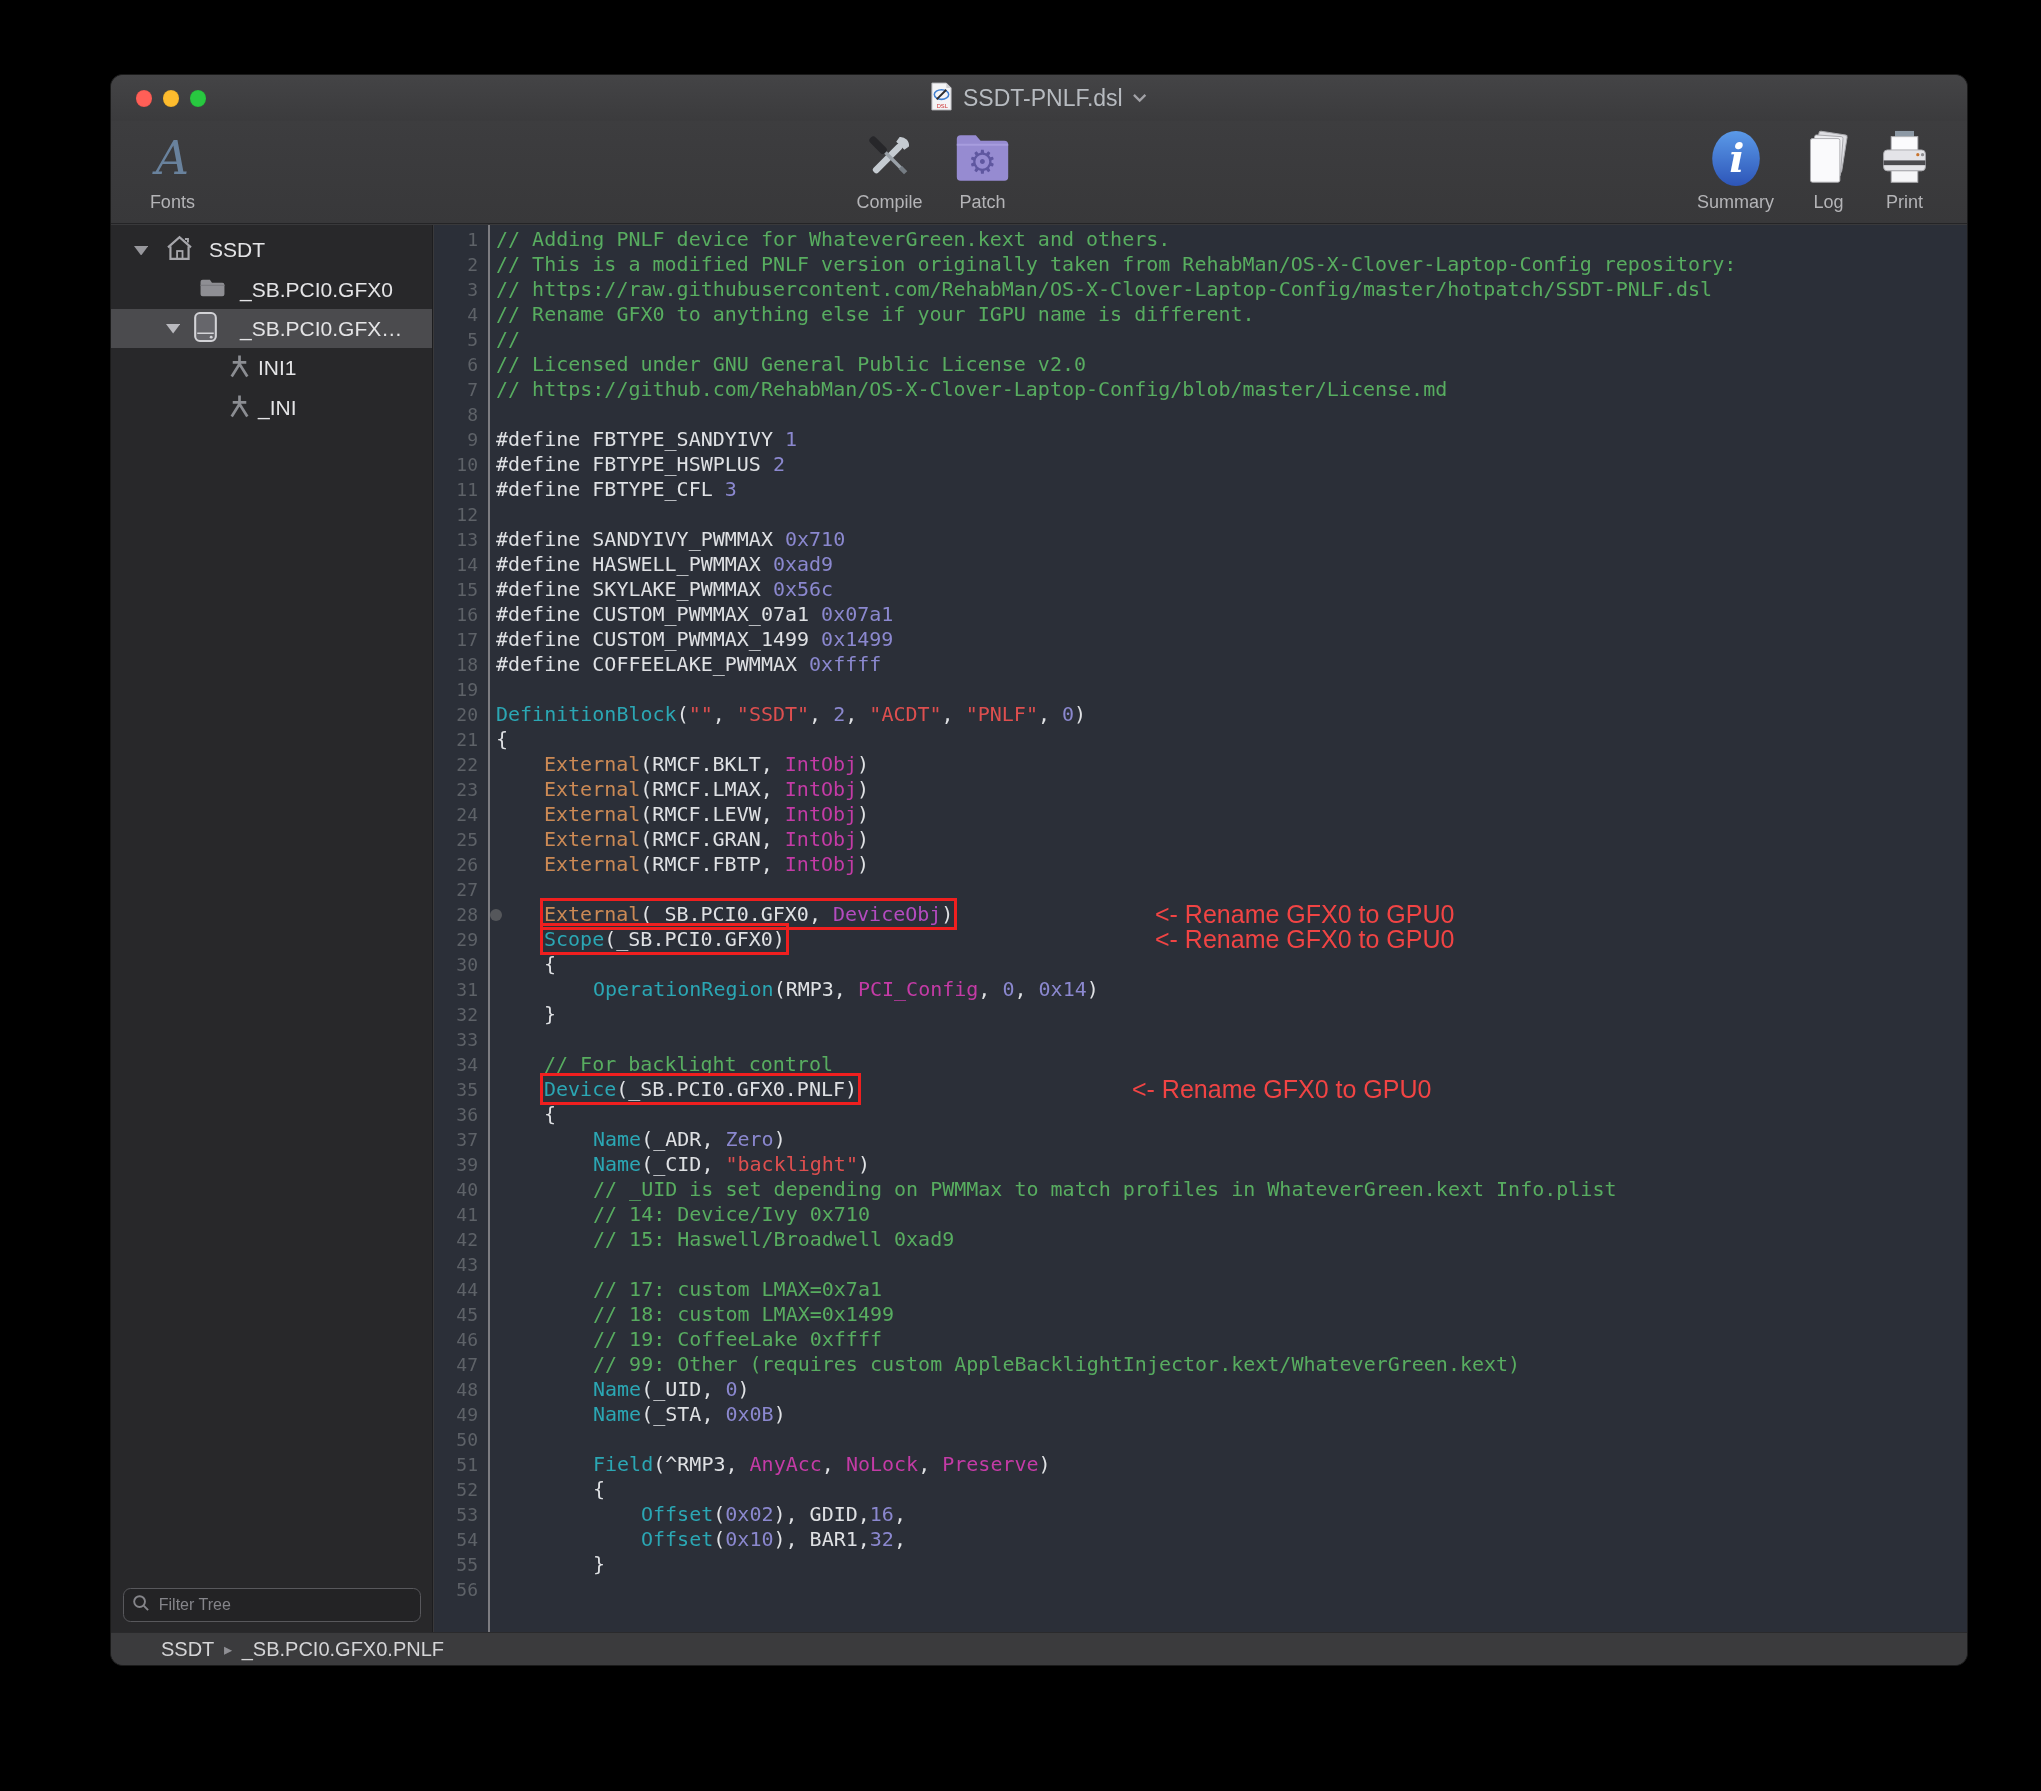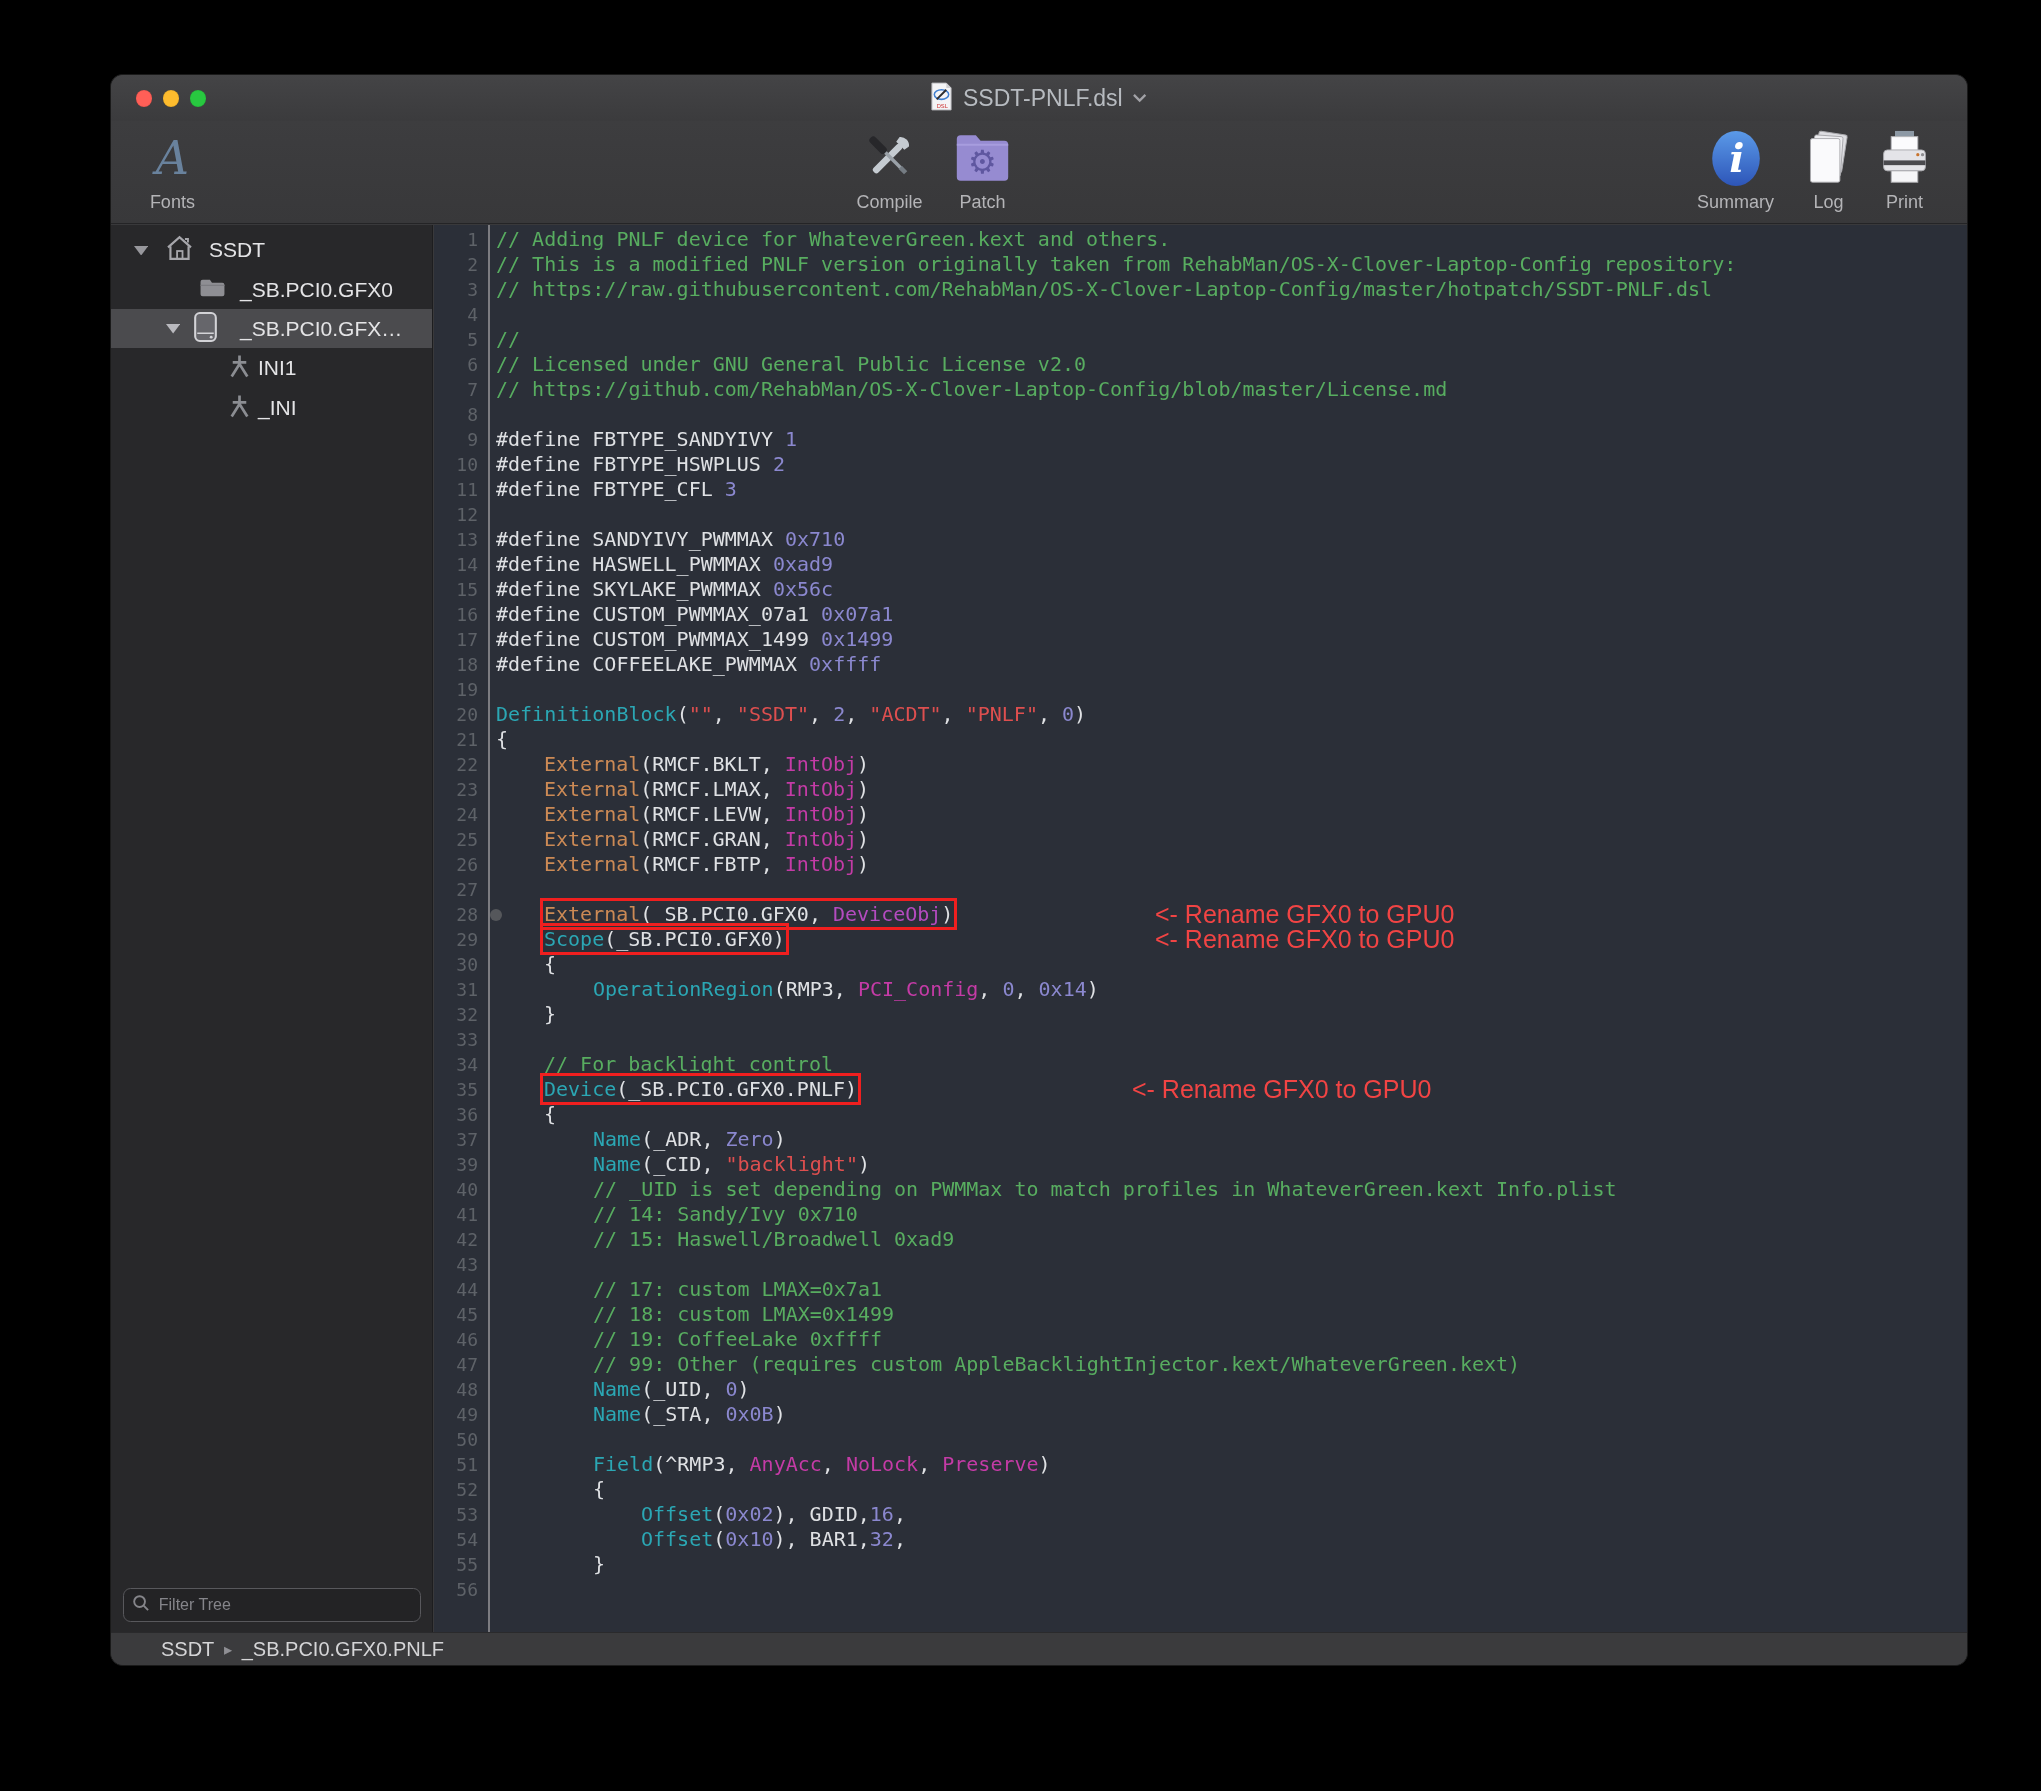--- a/index.html
+++ b/index.html
@@ -222,21 +222,21 @@
         <input type="text" placeholder="Filter Tree" style="">
       </div>
     </div>
 
     <div class="editor">
       <div class="gutsep"></div>
       <div class="code">
           <div class="cl"><span class="ln">1</span><span class="lc" style="padding-left: 0px;"><span class="tk-c">// Adding PNLF device for WhateverGreen.kext and others.</span></span></div>
           <div class="cl"><span class="ln">2</span><span class="lc" style="padding-left: 0px;"><span class="tk-c">// This is a modified PNLF version originally taken from RehabMan/OS-X-Clover-Laptop-Config repository:</span></span></div>
           <div class="cl"><span class="ln">3</span><span class="lc" style="padding-left: 0px;"><span class="tk-c">// https://raw.githubusercontent.com/RehabMan/OS-X-Clover-Laptop-Config/master/hotpatch/SSDT-PNLF.dsl</span></span></div>
-          <div class="cl"><span class="ln">4</span></div>
+          <div class="cl"><span class="ln">4</span><span class="lc" style="padding-left: 0px;"><span class="tk-c">// Rename GFX0 to anything else if your IGPU name is different.</span></span></div>
           <div class="cl"><span class="ln">5</span><span class="lc" style="padding-left: 0px;"><span class="tk-c">//</span></span></div>
           <div class="cl"><span class="ln">6</span><span class="lc" style="padding-left: 0px;"><span class="tk-c">// Licensed under GNU General Public License v2.0</span></span></div>
           <div class="cl"><span class="ln">7</span><span class="lc" style="padding-left: 0px;"><span class="tk-c">// https://github.com/RehabMan/OS-X-Clover-Laptop-Config/blob/master/License.md</span></span></div>
           <div class="cl"><span class="ln">8</span><span class="lc" style="padding-left: 0px;"></span></div>
           <div class="cl"><span class="ln">9</span><span class="lc" style="padding-left: 0px;"><span class="tk-p">#define FBTYPE_SANDYIVY </span><span class="tk-n">1</span></span></div>
           <div class="cl"><span class="ln">10</span><span class="lc" style="padding-left: 0px;"><span class="tk-p">#define FBTYPE_HSWPLUS </span><span class="tk-n">2</span></span></div>
           <div class="cl"><span class="ln">11</span><span class="lc" style="padding-left: 0px;"><span class="tk-p">#define FBTYPE_CFL </span><span class="tk-n">3</span></span></div>
           <div class="cl"><span class="ln">12</span><span class="lc" style="padding-left: 0px;"></span></div>
           <div class="cl"><span class="ln">13</span><span class="lc" style="padding-left: 0px;"><span class="tk-p">#define SANDYIVY_PWMMAX </span><span class="tk-n">0x710</span></span></div>
           <div class="cl"><span class="ln">14</span><span class="lc" style="padding-left: 0px;"><span class="tk-p">#define HASWELL_PWMMAX </span><span class="tk-n">0xad9</span></span></div>
@@ -258,21 +258,21 @@
           <div class="cl"><span class="ln">30</span><span class="lc" style="padding-left: 48px;"><span class="tk-p">{</span></span></div>
           <div class="cl"><span class="ln">31</span><span class="lc" style="padding-left: 97px;"><span class="tk-k">OperationRegion</span><span class="tk-p">(RMP3, </span><span class="tk-t">PCI_Config</span><span class="tk-p">, </span><span class="tk-n">0</span><span class="tk-p">, </span><span class="tk-n">0x14</span><span class="tk-p">)</span></span></div>
           <div class="cl"><span class="ln">32</span><span class="lc" style="padding-left: 48px;"><span class="tk-p">}</span></span></div>
           <div class="cl"><span class="ln">33</span><span class="lc" style="padding-left: 48px;"></span></div>
           <div class="cl"><span class="ln">34</span><span class="lc" style="padding-left: 48px;"><span class="tk-c">// For backlight control</span></span></div>
           <div class="cl"><span class="ln">35</span><span class="lc" style="padding-left: 48px;"><span class="rbox"><span class="tk-k">Device</span><span class="tk-p">(_SB.PCI0.GFX0.PNLF)</span></span></span><span class="ann" style="left: 698px;">&lt;- Rename GFX0 to GPU0</span></div>
           <div class="cl"><span class="ln">36</span><span class="lc" style="padding-left: 48px;"><span class="tk-p">{</span></span></div>
           <div class="cl"><span class="ln">37</span><span class="lc" style="padding-left: 97px;"><span class="tk-k">Name</span><span class="tk-p">(_ADR, </span><span class="tk-n">Zero</span><span class="tk-p">)</span></span></div>
           <div class="cl"><span class="ln">39</span><span class="lc" style="padding-left: 97px;"><span class="tk-k">Name</span><span class="tk-p">(_CID, </span><span class="tk-s">"backlight"</span><span class="tk-p">)</span></span></div>
           <div class="cl"><span class="ln">40</span><span class="lc" style="padding-left: 97px;"><span class="tk-c">// _UID is set depending on PWMMax to match profiles in WhateverGreen.kext Info.plist</span></span></div>
-          <div class="cl"><span class="ln">41</span><span class="lc" style="padding-left: 97px;"><span class="tk-c">// 14: Sandy/Ivy 0x710</span></span></div>
+          <div class="cl"><span class="ln">41</span><span class="lc" style="padding-left: 97px;"><span class="tk-c">// 14: Device/Ivy 0x710</span></span></div>
           <div class="cl"><span class="ln">42</span><span class="lc" style="padding-left: 97px;"><span class="tk-c">// 15: Haswell/Broadwell 0xad9</span></span></div>
           <div class="cl"><span class="ln">43</span></div>
           <div class="cl"><span class="ln">44</span><span class="lc" style="padding-left: 97px;"><span class="tk-c">// 17: custom LMAX=0x7a1</span></span></div>
           <div class="cl"><span class="ln">45</span><span class="lc" style="padding-left: 97px;"><span class="tk-c">// 18: custom LMAX=0x1499</span></span></div>
           <div class="cl"><span class="ln">46</span><span class="lc" style="padding-left: 97px;"><span class="tk-c">// 19: CoffeeLake 0xffff</span></span></div>
           <div class="cl"><span class="ln">47</span><span class="lc" style="padding-left: 97px;"><span class="tk-c">// 99: Other (requires custom AppleBacklightInjector.kext/WhateverGreen.kext)</span></span></div>
           <div class="cl"><span class="ln">48</span><span class="lc" style="padding-left: 97px;"><span class="tk-k">Name</span><span class="tk-p">(_UID, </span><span class="tk-n">0</span><span class="tk-p">)</span></span></div>
           <div class="cl"><span class="ln">49</span><span class="lc" style="padding-left: 97px;"><span class="tk-k">Name</span><span class="tk-p">(_STA, </span><span class="tk-n">0x0B</span><span class="tk-p">)</span></span></div>
           <div class="cl"><span class="ln">50</span><span class="lc" style="padding-left: 97px;"></span></div>
           <div class="cl"><span class="ln">51</span><span class="lc" style="padding-left: 97px;"><span class="tk-k">Field</span><span class="tk-p">(^RMP3, </span><span class="tk-t">AnyAcc</span><span class="tk-p">, </span><span class="tk-t">NoLock</span><span class="tk-p">, </span><span class="tk-t">Preserve</span><span class="tk-p">)</span></span></div>

